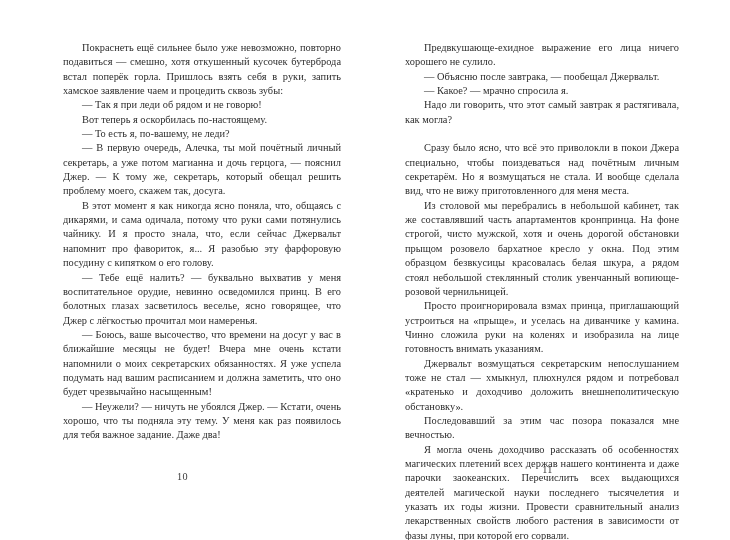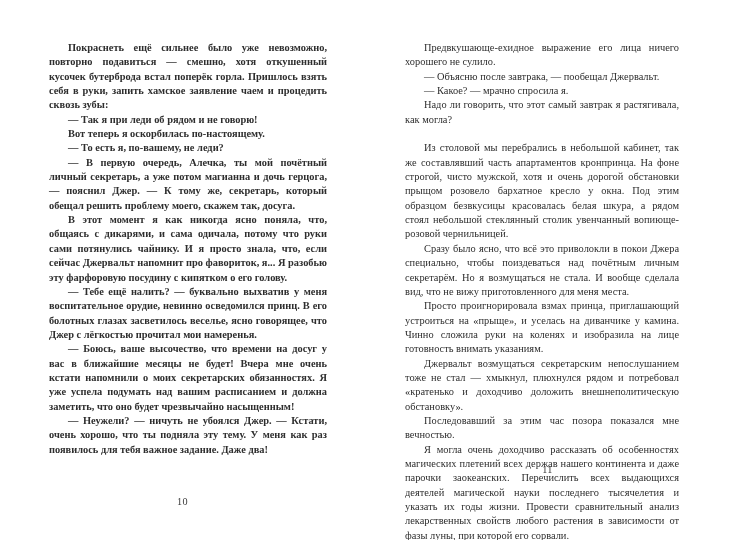--- a/index.html
+++ b/index.html
@@ -32,40 +32,40 @@
   .textblock {
     position: absolute;
     top: 41px;
     font-size: 10.4px;
     line-height: 14.35px;
     text-align: justify;
     text-justify: inter-word;
     color: #2e2e2e;
     -webkit-font-smoothing: antialiased;
   }
-  #page-left .textblock  { left: 49px; width: 278px; font-weight: bold; }
+  #page-left .textblock  { left: 63px; width: 278px; }
   #page-right .textblock { left: 405px; width: 274px; }
   
   #page-right .textblock { left: 40px; width: 274px; }
 
   .para {
     margin: 0;
     text-indent: 19px;
   }
   .scene-break { height: 14.35px; }
 
   .folio {
     position: absolute;
     width: 100%;
     text-align: center;
     font-size: 10.2px;
     color: #3a3a3a;
     letter-spacing: 0.3px;
   }
-  #page-left .folio  { top: 496px; }
+  #page-left .folio  { top: 471px; }
   #page-right .folio { top: 464px; }
 </style>
 </head>
 <body>
 
 <div id="spread">
 
   <div class="page" id="page-left">
     <div class="textblock">
       <p class="para">Покраснеть ещё сильнее было уже невозможно, повторно подавиться — смешно, хотя откушенный кусочек бутерброда встал поперёк горла. Пришлось взять себя в руки, запить хамское заявление чаем и процедить сквозь зубы:</p>
@@ -81,22 +81,22 @@
     <div class="folio">10</div>
   </div>
 
   <div class="page" id="page-right">
     <div class="textblock">
       <p class="para">Предвкушающе-ехидное выражение его лица ничего хорошего не сулило.</p>
       <p class="para">— Объясню после завтрака, — пообещал Джервальт.</p>
       <p class="para">— Какое? — мрачно спросила я.</p>
       <p class="para">Надо ли говорить, что этот самый завтрак я растягивала, как могла?</p>
       <div class="scene-break"></div>
+      <p class="para">Сразу было ясно, что всё это приволокли в покои Джера специально, чтобы поиздеваться над почётным личным секретарём. Но я возмущаться не стала. И вообще сделала вид, что не вижу приготовленного для меня места.</p>
       <p class="para">Из столовой мы перебрались в небольшой кабинет, так же составлявший часть апартаментов кронпринца. На фоне строгой, чисто мужской, хотя и очень дорогой обстановки прыщом розовело бархатное кресло у окна. Под этим образцом безвкусицы красовалась белая шкура, а рядом стоял небольшой стеклянный столик увенчанный вопиюще-розовой чернильницей.</p>
-      <p class="para">Сразу было ясно, что всё это приволокли в покои Джера специально, чтобы поиздеваться над почётным личным секретарём. Но я возмущаться не стала. И вообще сделала вид, что не вижу приготовленного для меня места.</p>
       <p class="para">Просто проигнорировала взмах принца, приглашающий устроиться на «прыще», и уселась на диванчике у камина. Чинно сложила руки на коленях и изобразила на лице готовность внимать указаниям.</p>
       <p class="para">Джервальт возмущаться секретарским непослушанием тоже не стал — хмыкнул, плюхнулся рядом и потребовал «кратенько и доходчиво доложить внешнеполитическую обстановку».</p>
       <p class="para">Последовавший за этим час позора показался мне вечностью.</p>
       <p class="para">Я могла очень доходчиво рассказать об особенностях магических плетений всех держав нашего континента и даже парочки заокеанских. Перечислить всех выдающихся деятелей магической науки последнего тысячелетия и указать их годы жизни. Провести сравнительный анализ лекарственных свойств любого растения в зависимости от фазы луны, при которой его сорвали.</p>
     </div>
     <div class="folio">11</div>
   </div>
 
 </div>
 

